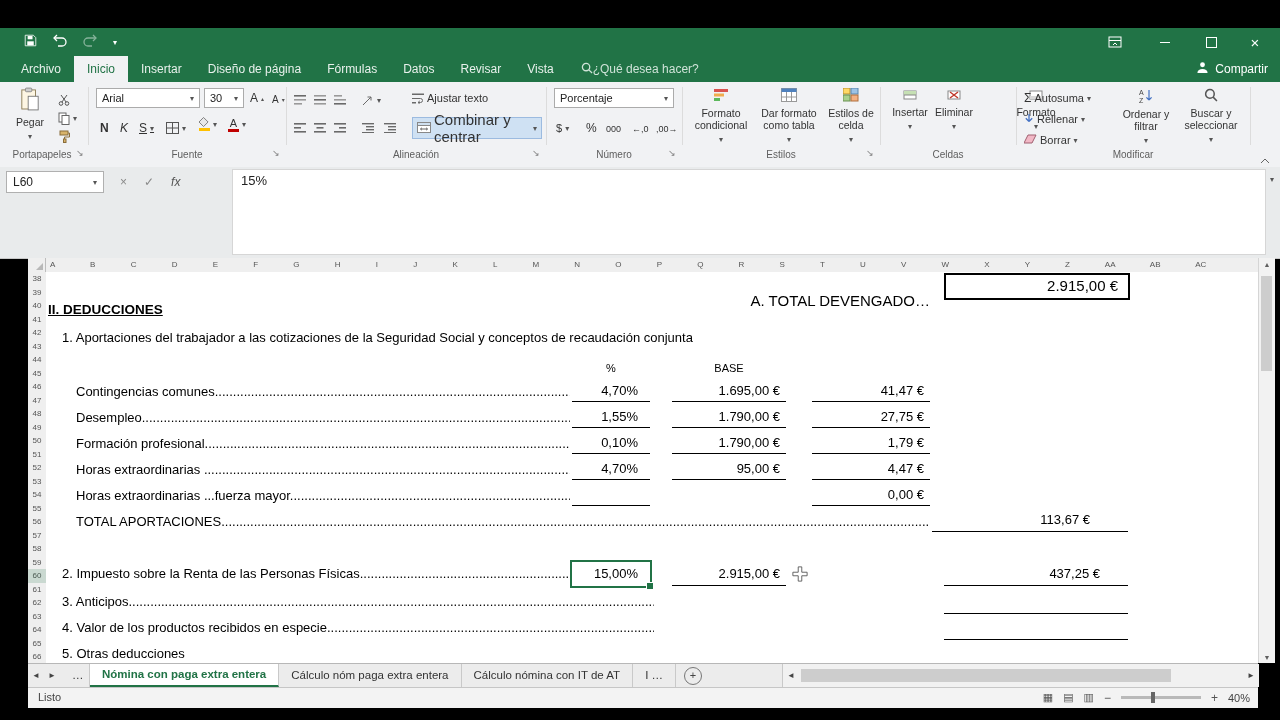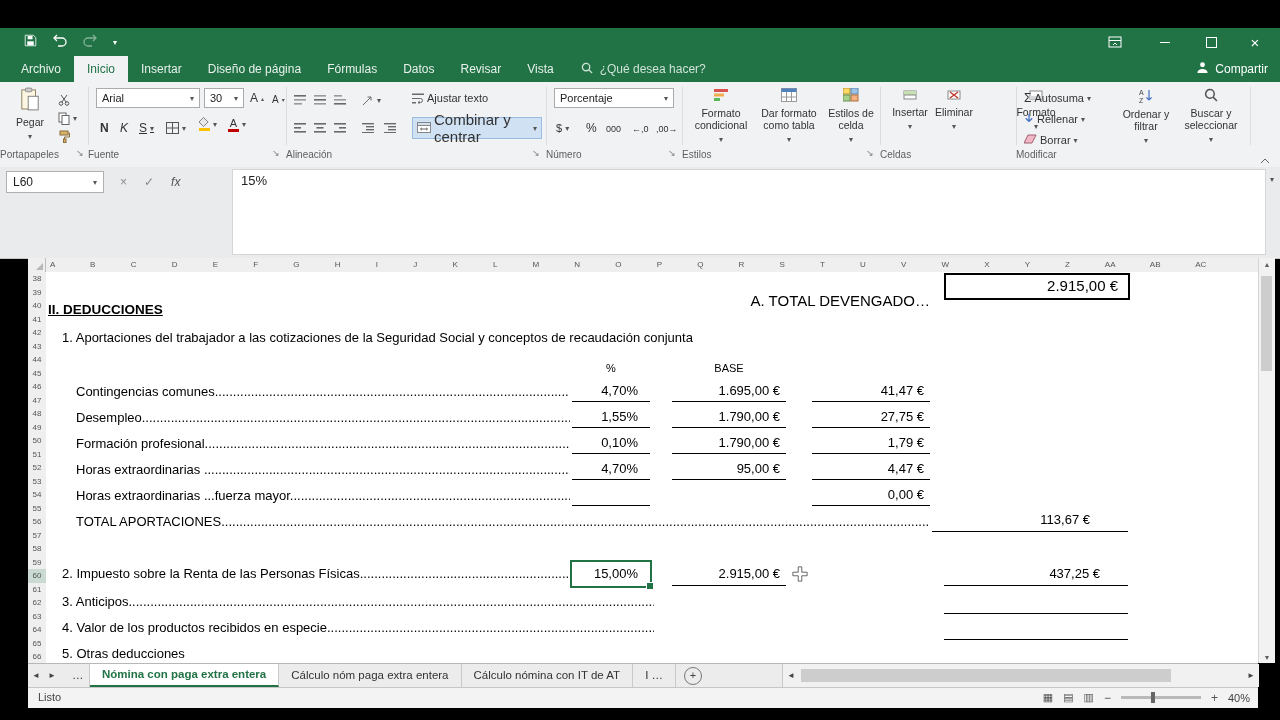--- a/index.html
+++ b/index.html
@@ -8,26 +8,26 @@
   .abs{position:absolute}
   
   #titlebar{left:0;top:28px;width:1280px;height:28px;background:#217346;color:#fff}
   .qat{position:absolute;left:24px;top:0;height:28px;display:flex;align-items:center;gap:16px}
   #title-text{position:absolute;left:180px;right:180px;top:0;line-height:28px;text-align:center;font-size:12px;color:#fff;white-space:nowrap;overflow:hidden}
   .winctl{position:absolute;top:0;height:28px;width:34px;display:flex;align-items:center;justify-content:center;color:#fff}
   
   #menubar{left:0;top:56px;width:1280px;height:26px;background:#217346;display:flex;align-items:stretch;padding-left:8px}
   .tab{padding:0 13px;line-height:26px;font-size:12px;color:#e8f1ec;white-space:nowrap}
   .tab.active{background:#f1f2f4;color:#217346}
-  .searchbox{display:flex;align-items:center;gap:7px;margin-left:14px;color:#cfe3d8;font-size:12px}
+  .searchbox{display:flex;align-items:center;margin-left:14px;color:#cfe3d8;font-size:12px}
   #share{position:absolute;right:12px;top:56px;height:26px;display:flex;align-items:center;gap:6px;color:#fff;font-size:12px}
   
   #ribbon{left:0;top:82px;width:1280px;height:85px;background:#f1f2f4;border-bottom:1px solid #c8c8c8}
   .vsep{position:absolute;top:5px;height:58px;width:1px;background:#dcdcdc}
-  .grp-label{position:absolute;top:67px;font-size:10px;color:#5e5e5e;white-space:nowrap}
+  .grp-label{position:absolute;top:67px;font-size:10px;color:#5e5e5e;text-align:center;white-space:nowrap}
   .launcher{position:absolute;top:66px;font-size:9px;color:#808080}
   .combo{position:absolute;background:#fff;border:1px solid #ababab;font-size:11px;color:#222;display:flex;align-items:center;justify-content:space-between;padding:0 5px;height:20px;box-sizing:border-box}
   .dd{font-size:8px;color:#555}
   .sbtn{position:absolute;display:flex;align-items:center;gap:3px;font-size:11px;color:#333;height:16px}
   .bigbtn{position:absolute;display:flex;flex-direction:column;align-items:center;font-size:10.5px;color:#333;text-align:center;line-height:12px;gap:3px}
   .colbar{display:block;width:11px;height:3px;margin-top:1px}
   
   #fbar{left:0;top:167px;width:1280px;height:91px;background:#e9ebec;border-bottom:1px solid #c8c8c8}
   #namebox{position:absolute;left:6px;top:4px;width:98px;height:22px;background:#fff;border:1px solid #b0b0b0;font-size:12px;color:#222;display:flex;align-items:center;justify-content:space-between;padding:0 6px;box-sizing:border-box}
   #fx-area{position:absolute;left:112px;top:4px;height:22px;display:flex;align-items:center;gap:17px;color:#8a8a8a;font-size:12px;padding-left:8px}

